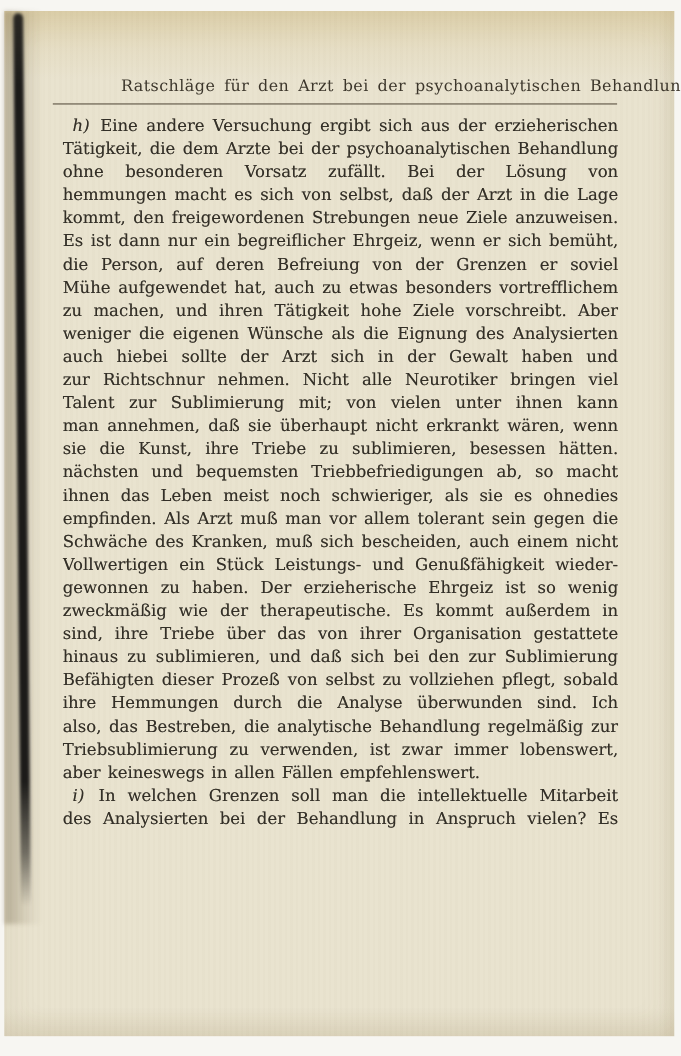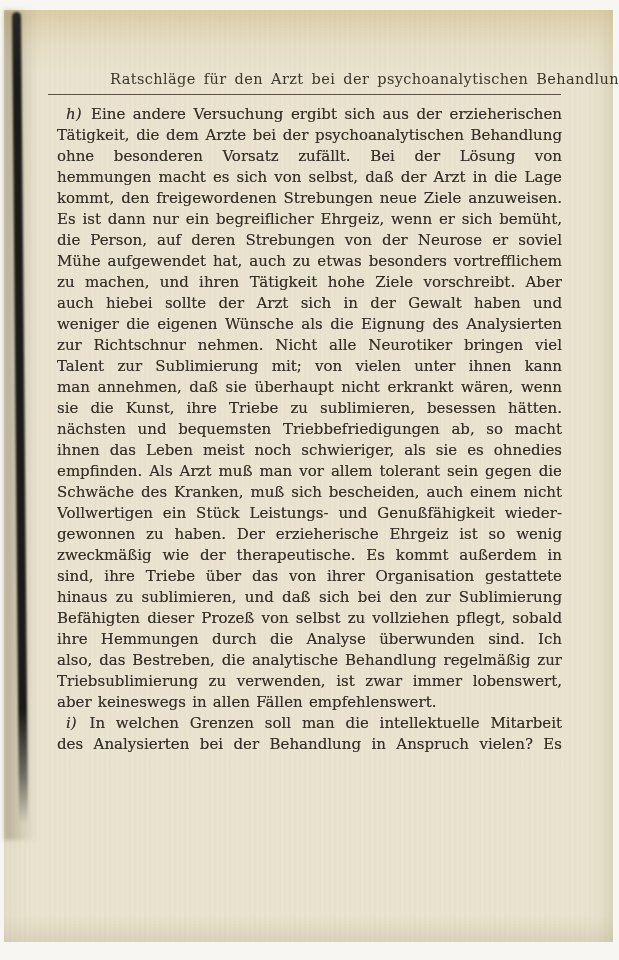--- a/index.html
+++ b/index.html
@@ -115,25 +115,25 @@
       <span class="page-number">73</span>
     </div>
 
     <div class="body-text">
         <div class="line"><em class="marker">h)</em> Eine andere Versuchung ergibt sich aus der erzieherischen</div>
         <div class="line">Tätigkeit, die dem Arzte bei der psychoanalytischen Behandlung</div>
         <div class="line">ohne besonderen Vorsatz zufällt. Bei der Lösung von Entwicklungs-</div>
         <div class="line">hemmungen macht es sich von selbst, daß der Arzt in die Lage</div>
         <div class="line">kommt, den freigewordenen Strebungen neue Ziele anzuweisen.</div>
         <div class="line">Es ist dann nur ein begreiflicher Ehrgeiz, wenn er sich bemüht,</div>
-        <div class="line">die Person, auf deren Strebungen von der Neurose er soviel</div>
+        <div class="line">die Person, auf deren Befreiung von der Grenzen er soviel</div>
         <div class="line">Mühe aufgewendet hat, auch zu etwas besonders vortrefflichem</div>
         <div class="line">zu machen, und ihren Tätigkeit hohe Ziele vorschreibt. Aber</div>
+        <div class="line">weniger die eigenen Wünsche als die Eignung des Analysierten</div>
         <div class="line">auch hiebei sollte der Arzt sich in der Gewalt haben und</div>
-        <div class="line">weniger die eigenen Wünsche als die Eignung des Analysierten</div>
         <div class="line">zur Richtschnur nehmen. Nicht alle Neurotiker bringen viel</div>
         <div class="line">Talent zur Sublimierung mit; von vielen unter ihnen kann</div>
         <div class="line">man annehmen, daß sie überhaupt nicht erkrankt wären, wenn</div>
         <div class="line">sie die Kunst, ihre Triebe zu sublimieren, besessen hätten. Drängt</div>
         <div class="line">nächsten und bequemsten Triebbefriedigungen ab, so macht man</div>
         <div class="line">ihnen das Leben meist noch schwieriger, als sie es ohnedies</div>
         <div class="line">empfinden. Als Arzt muß man vor allem tolerant sein gegen die</div>
         <div class="line">Schwäche des Kranken, muß sich bescheiden, auch einem nicht</div>
         <div class="line">Vollwertigen ein Stück Leistungs- und Genußfähigkeit wieder-</div>
         <div class="line">gewonnen zu haben. Der erzieherische Ehrgeiz ist so wenig</div>

